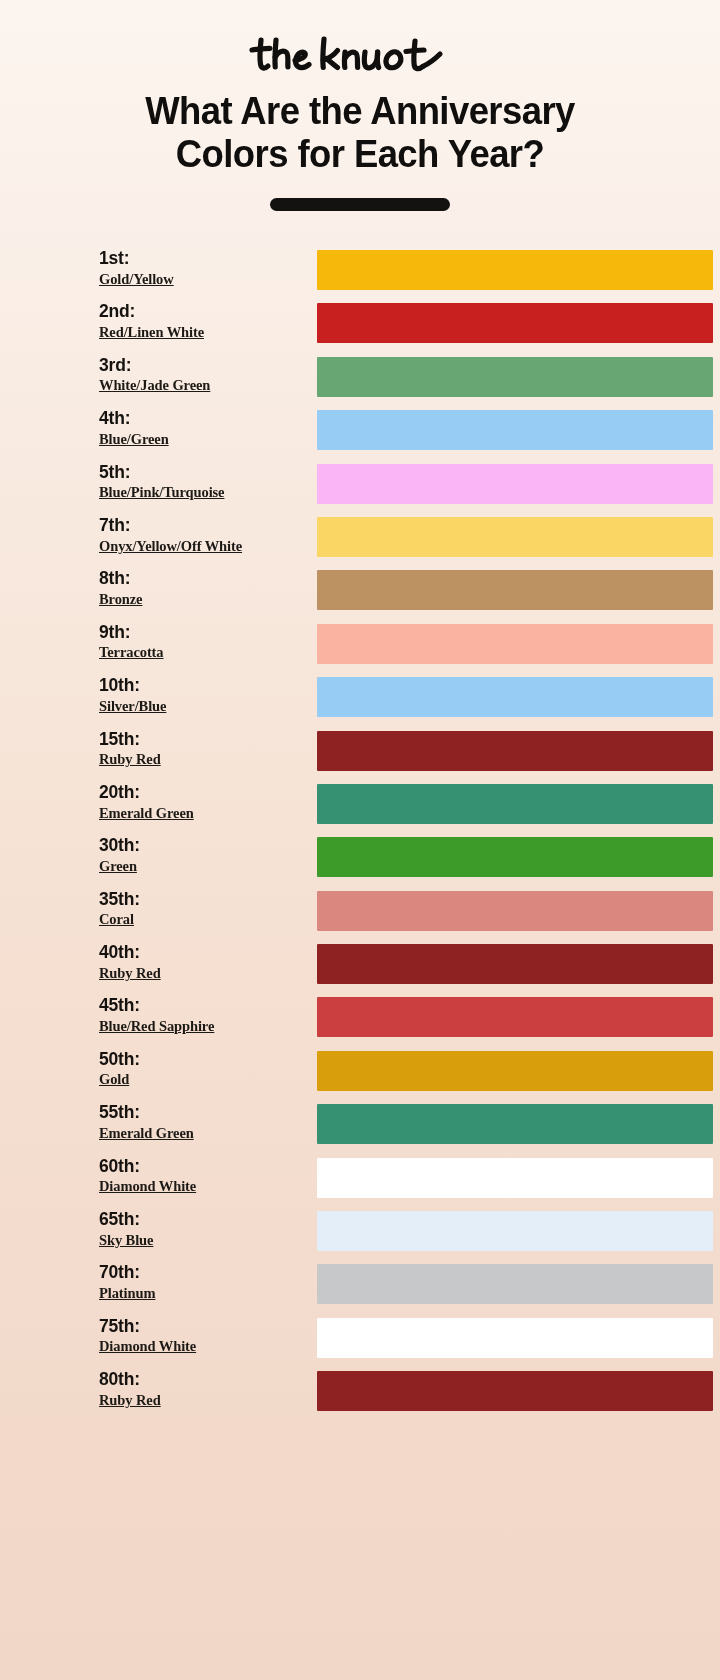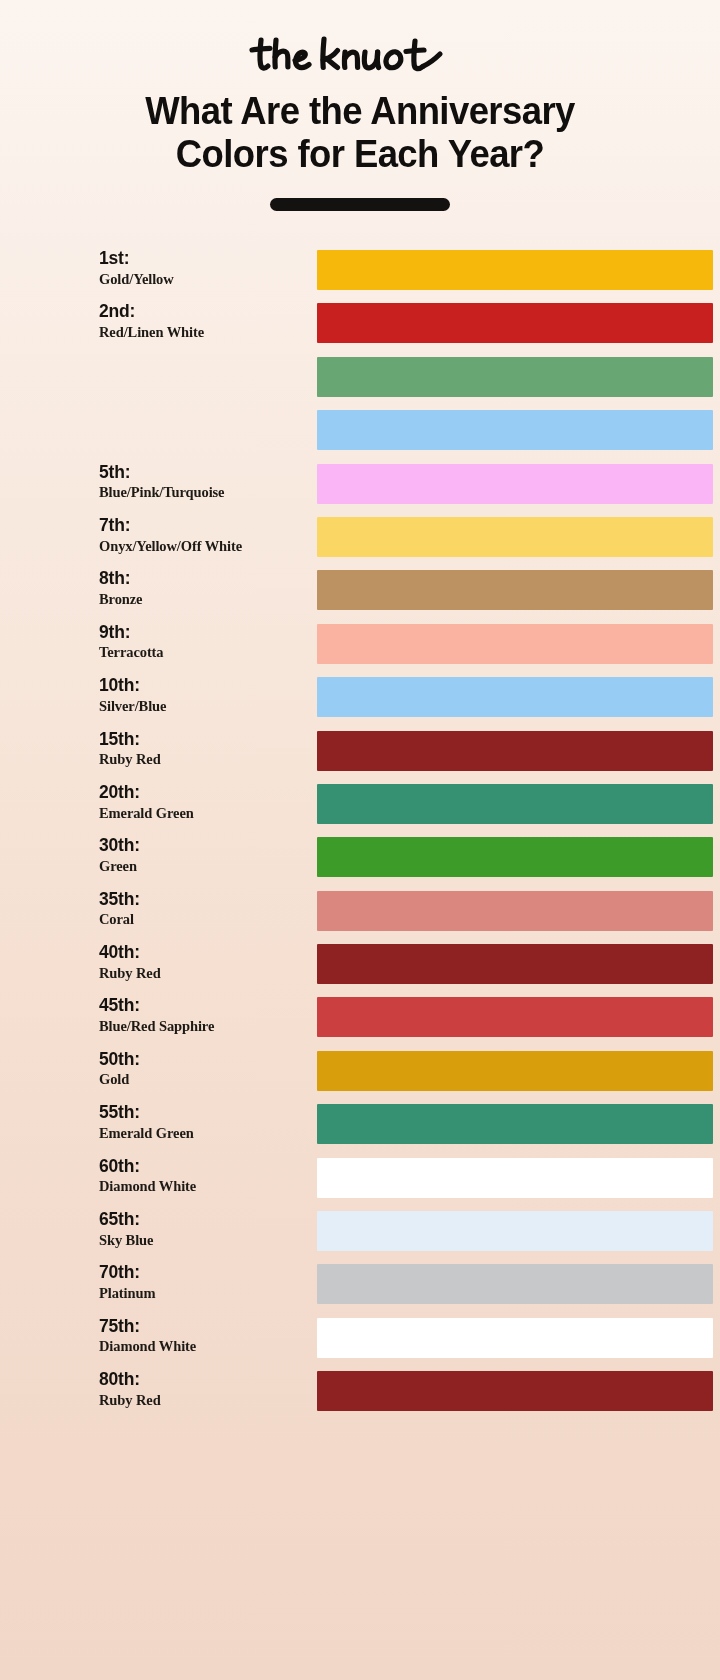--- a/index.html
+++ b/index.html
@@ -98,20 +98,21 @@
 
   .row-color-name {
     font-family: "Liberation Serif", serif;
     font-weight: bold;
     font-size: 14.5px;
     line-height: 1.25;
     letter-spacing: -0.1px;
     color: #1d1a16;
     white-space: nowrap;
     margin-top: 1px;
+    text-decoration: underline;
   }
 
   .row-swatch {
     position: absolute;
     left: 270px;
     width: 396px;
     height: 40px;
     top: 6px;
     border-radius: 1px;
   }
@@ -172,23 +173,31 @@
         <div class="row-swatch" style="background: rgb(246, 184, 10);"></div>
       </div>
       <div class="color-row">
         <div class="row-labels">
           <div class="row-year">2nd:</div>
           <div class="row-color-name">Red/Linen White</div>
         </div>
         <div class="row-swatch" style="background: rgb(200, 32, 31);"></div>
       </div>
       <div class="color-row">
+        <div class="row-labels">
+          <div class="row-year">3rd:</div>
+          <div class="row-color-name">White/Jade Green</div>
+        </div>
         <div class="row-swatch" style="background: rgb(104, 166, 116);"></div>
       </div>
       <div class="color-row">
+        <div class="row-labels">
+          <div class="row-year">4th:</div>
+          <div class="row-color-name">Blue/Green</div>
+        </div>
         <div class="row-swatch" style="background: rgb(151, 205, 244);"></div>
       </div>
       <div class="color-row">
         <div class="row-labels">
           <div class="row-year">5th:</div>
           <div class="row-color-name">Blue/Pink/Turquoise</div>
         </div>
         <div class="row-swatch" style="background: rgb(250, 181, 247);"></div>
       </div>
       <div class="color-row">

